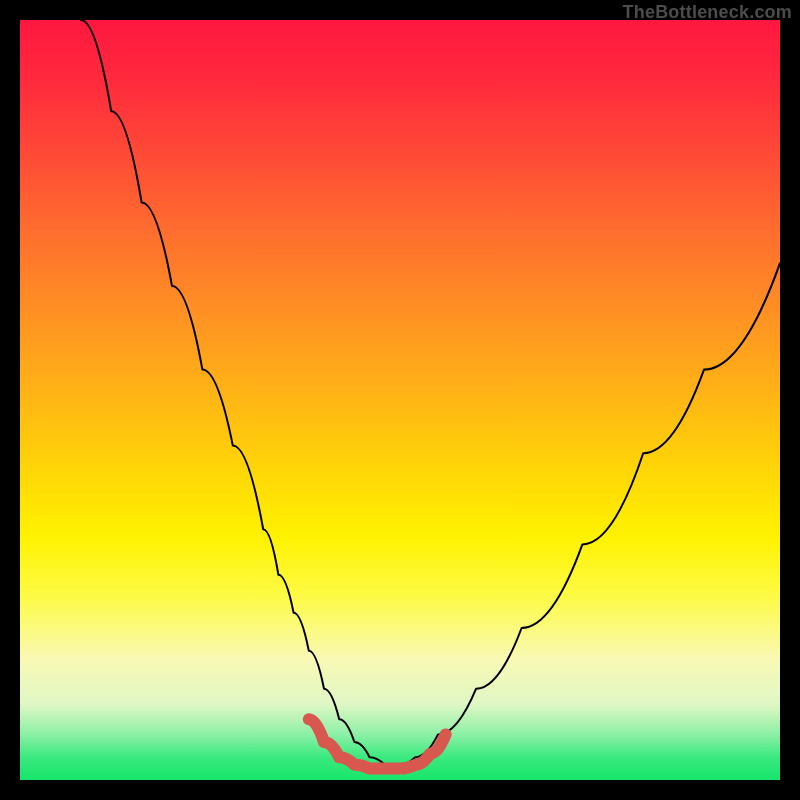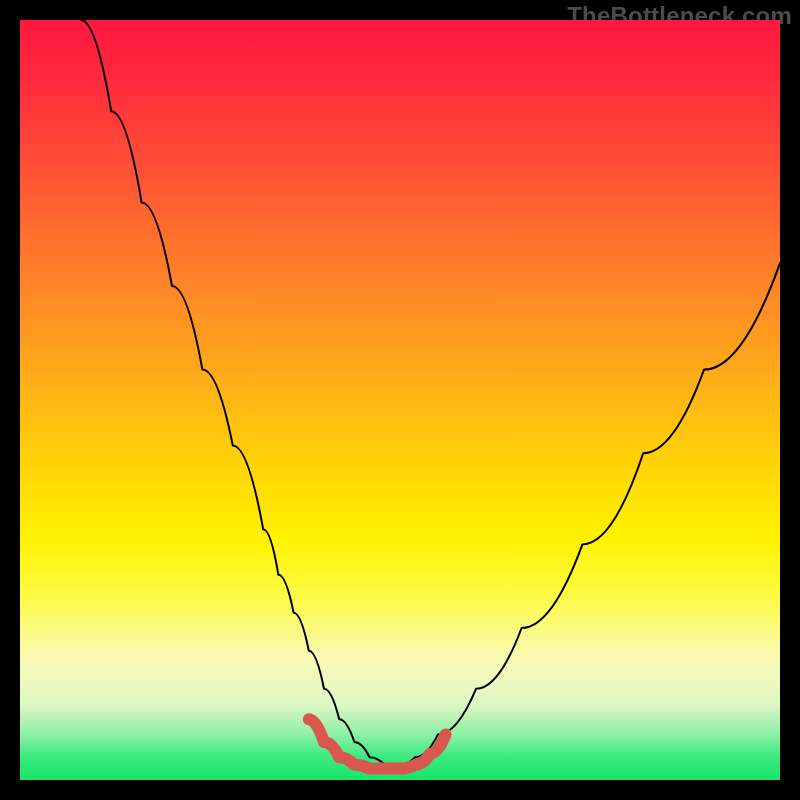--- a/index.html
+++ b/index.html
@@ -43,21 +43,21 @@
       #8cf0a5 94%,
       #3be97f 97%,
       #17e56a 100%
     );
   }
   .watermark {
     position: absolute;
     top: 2px;
     right: 8px;
     color: #4c4c4c;
-    font-size: 24px;
+    font-size: 18px;
     font-weight: 600;
     letter-spacing: 0.2px;
     user-select: none;
     pointer-events: none;
   }
   svg.curve {
     position: absolute;
     inset: 0;
   }
 </style>

